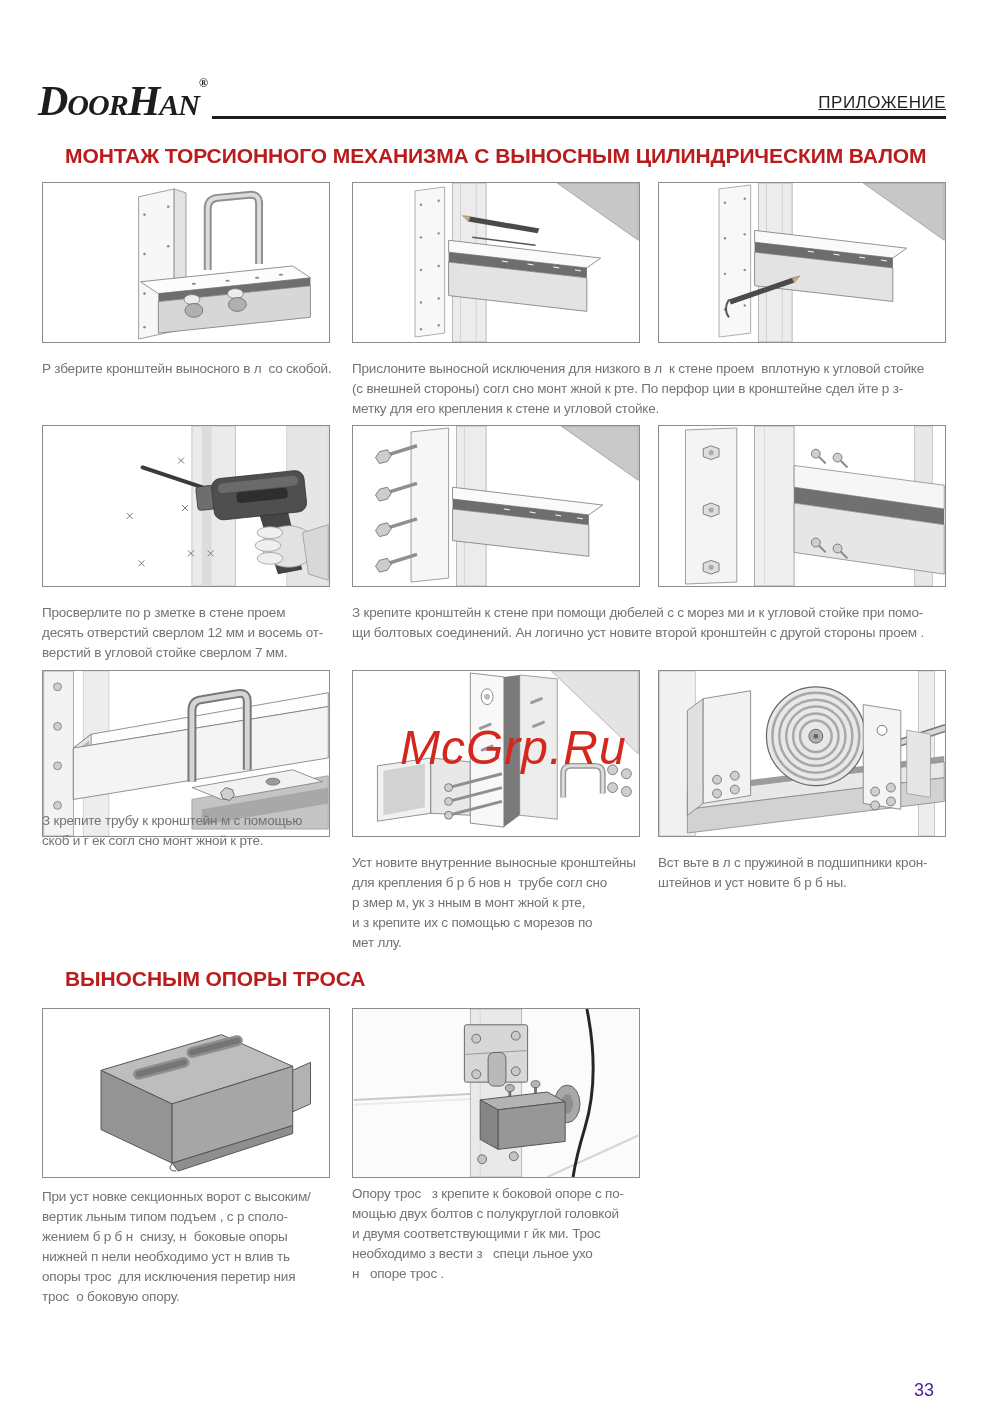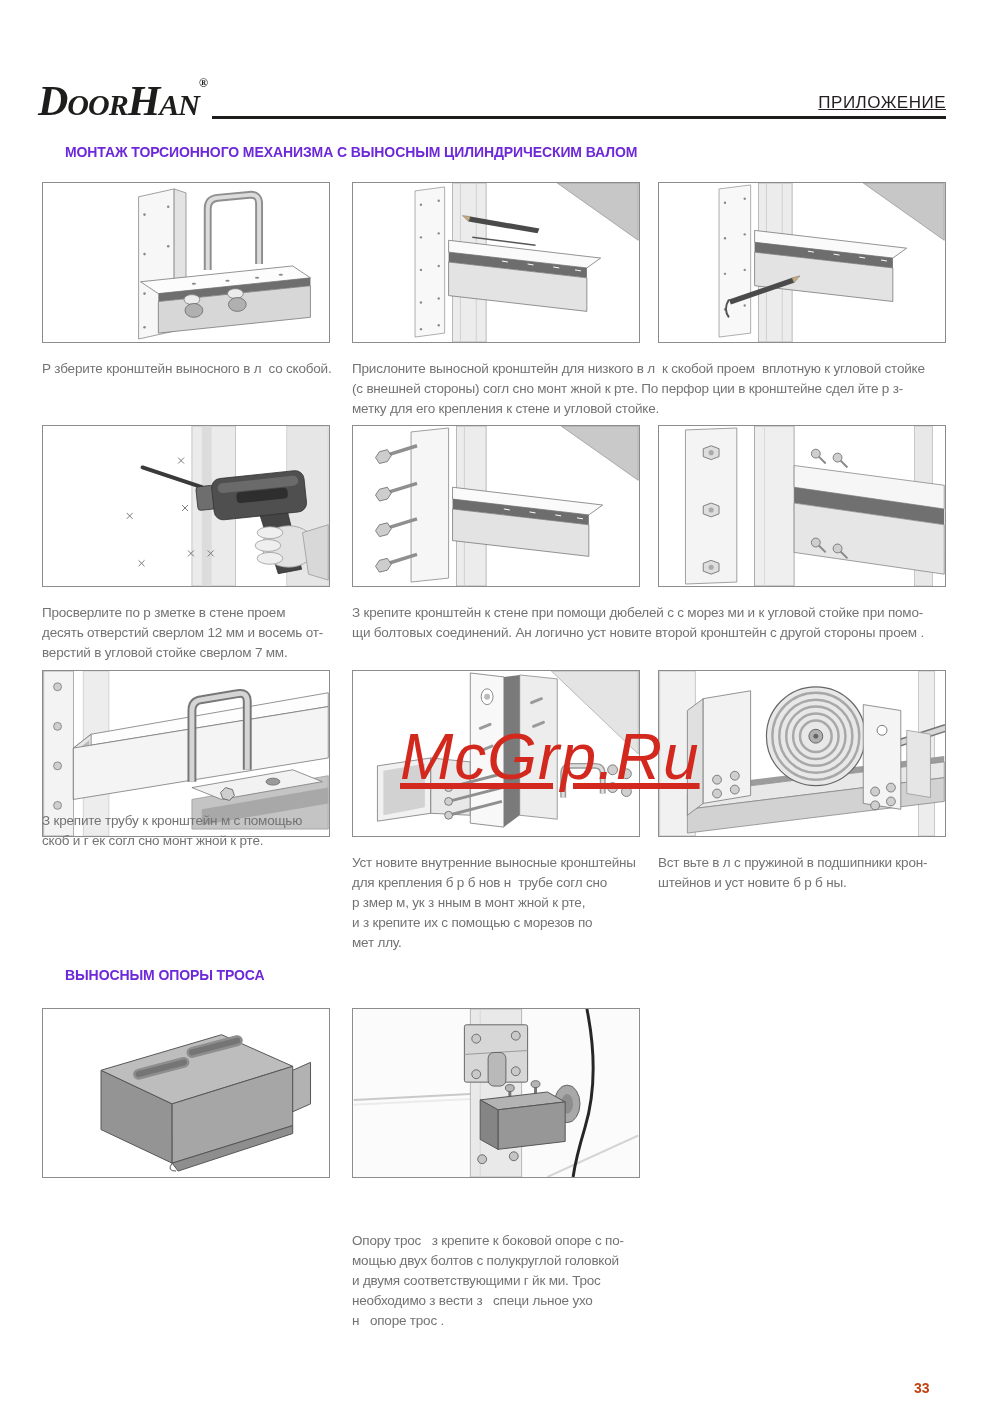--- a/index.html
+++ b/index.html
@@ -8,31 +8,31 @@
   .abs{position:absolute;}
   
   .logo{left:38px;top:36px;font-family:"Liberation Serif",serif;font-style:italic;
         font-weight:bold;color:#1d1d1b;letter-spacing:-1px;white-space:nowrap;}
   .logo .big{font-size:42px;}
   .logo .sc{font-size:30px;}
   .logo .reg{font-size:12px;vertical-align:28px;font-style:normal;letter-spacing:0;}
   .rule{left:212px;top:76px;width:734px;height:3px;background:#1d1d1b;}
   .appendix{top:53px;right:54px;font-size:17px;letter-spacing:.5px;color:#231f20;text-decoration:underline;}
   
-  .h1{font-weight:bold;font-size:14px;letter-spacing:-.1px;color:#6d28d9;white-space:nowrap;}
+  .h1{font-weight:bold;font-size:21px;letter-spacing:-.1px;color:#b91c1c;white-space:nowrap;}
   
   .box{background:#fff;border:1px solid #8c8c8c;box-sizing:border-box;}
   .box svg{display:block;width:100%;height:100%;}
   
   .cap{font-size:13.5px;line-height:20px;letter-spacing:-.2px;color:#737373;white-space:pre;}
   
-  .wm{left:400px;top:680px;font-size:64px;font-style:italic;font-weight:normal;
-      letter-spacing:1px;white-space:nowrap;text-decoration:underline;}
-  
-  .pageno{left:914px;top:1340px;font-size:14px;font-weight:bold;color:#c2410c;}
+  .wm{left:400px;top:680px;font-size:48px;font-style:italic;font-weight:normal;
+      letter-spacing:1px;white-space:nowrap;}
+  
+  .pageno{left:914px;top:1340px;font-size:18px;font-weight:normal;color:#4c1d95;}
 </style>
 </head>
 <body>
 
 <div id="page">
 
   <div class="abs logo"><span class="big">D</span><span class="sc">OOR</span><span class="big">H</span><span class="sc">AN</span><span class="reg">®</span></div>
   <div class="abs rule"></div>
   <div class="abs appendix">ПРИЛОЖЕНИЕ</div>
 
@@ -130,21 +130,21 @@
           <line x1="224" y1="78" x2="230" y2="79"></line>
         </g>
       <polygon points="96,70 236,86 236,120 96,104" fill="#e3e3e3" stroke="#777" stroke-width=".8"></polygon>
       <path d="M70,118 Q64,128 70,136" fill="none" stroke="#555" stroke-width="2"></path>
       <polygon points="70,118 134,96 136,101 72,123" fill="#4a4a4a"></polygon>
       <polygon points="134,96 142,94 136,101" fill="#c9a97a" stroke="#777" stroke-width=".5"></polygon>
     </svg>
   </div>
 
   <div class="abs cap" style="left:42px;top:319px;">Р зберите кронштейн выносного в л  со скобой.</div>
-  <div class="abs cap" style="left:352px;top:319px;">Прислоните выносной кронштейн для низкого в л  к скобой проем  вплотную к угловой стойке
+  <div class="abs cap" style="left:352px;top:319px;">Прислоните выносной исключения для низкого в л  к стене проем  вплотную к угловой стойке
 (с внешней стороны) согл сно монт жной к рте. По перфор ции в кронштейне сдел йте р з-
 метку для его крепления к стене и угловой стойке.</div>
 
   <div class="abs box" style="left:42px;top:385px;width:288px;height:162px;">
     <svg viewBox="0 0 288 162">
       <rect x="150" y="0" width="44" height="162" fill="#ebebeb" stroke="#bbb" stroke-width=".8"></rect>
       <rect x="160" y="0" width="10" height="162" fill="#dcdcdc"></rect>
       <rect x="246" y="0" width="42" height="162" fill="#e6e6e6" stroke="#ccc" stroke-width=".8"></rect>
       <g stroke="#777" stroke-width="1">
         <line x1="84" y1="88" x2="90" y2="94"></line>
@@ -407,21 +407,27 @@
       <ellipse cx="158" cy="80" rx="4.5" ry="3.5" fill="#b5b5b5" stroke="#555" stroke-width=".8"></ellipse>
       <ellipse cx="184" cy="76" rx="4.5" ry="3.5" fill="#b5b5b5" stroke="#555" stroke-width=".8"></ellipse>
       <g fill="#c4c4c4" stroke="#555" stroke-width=".8">
           <circle cx="130" cy="152" r="4.5"></circle>
           <circle cx="162" cy="149" r="4.5"></circle>
         </g>
       <path d="M236,0 C244,40 246,80 234,120 C228,140 224,156 222,170" fill="none" stroke="#262626" stroke-width="3"></path>
     </svg>
   </div>
 
-  <div class="abs cap" style="left:352px;top:1191px;">Опору трос   з крепите к боковой опоре с по-
+  <div class="abs cap" style="left:42px;top:1147px;">При уст новке секционных ворот с высоким/
+вертик льным типом подъем , с р споло-
+жением б р б н  снизу, н  боковые опоры
+нижней п нели необходимо уст н влив ть
+опоры трос  для исключения перетир ния
+трос  о боковую опору.</div>
+  <div class="abs cap" style="left:352px;top:1144px;">Опору трос   з крепите к боковой опоре с по-
 мощью двух болтов с полукруглой головкой
 и двумя соответствующими г йк ми. Трос
 необходимо з вести з   специ льное ухо
 н   опоре трос .</div>
 
   <div class="abs wm" style="color: rgb(210, 40, 30);">McGrp.Ru</div>
 
   <div class="abs pageno">33</div>
 
 </div>

